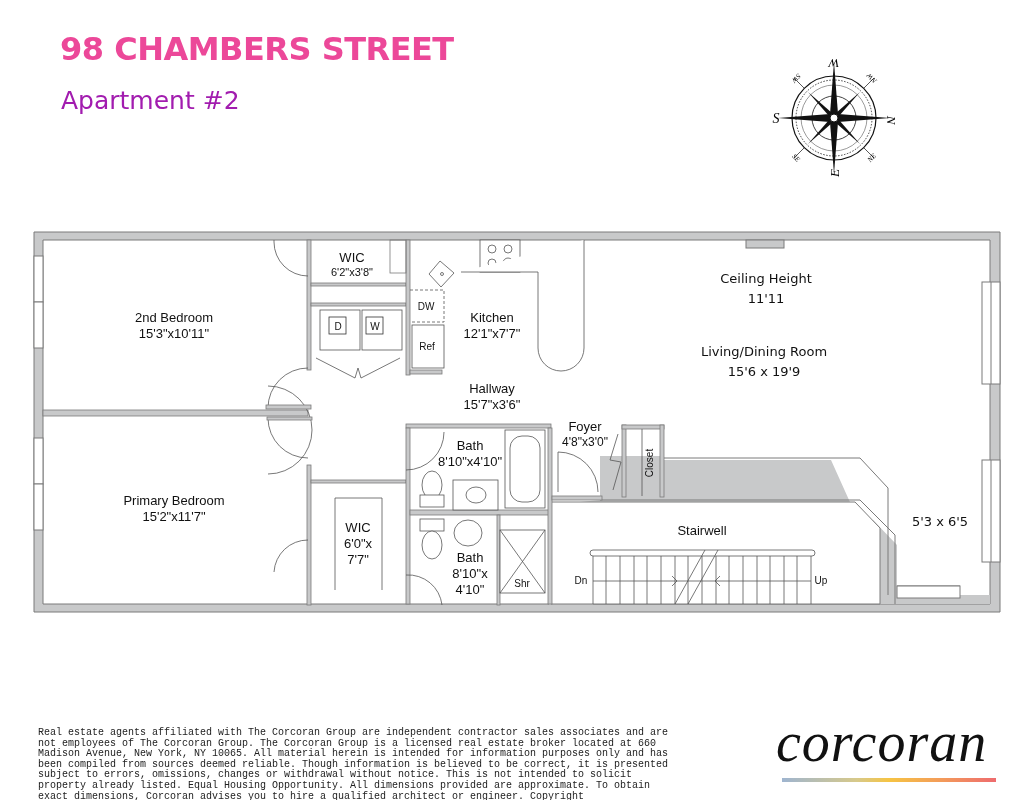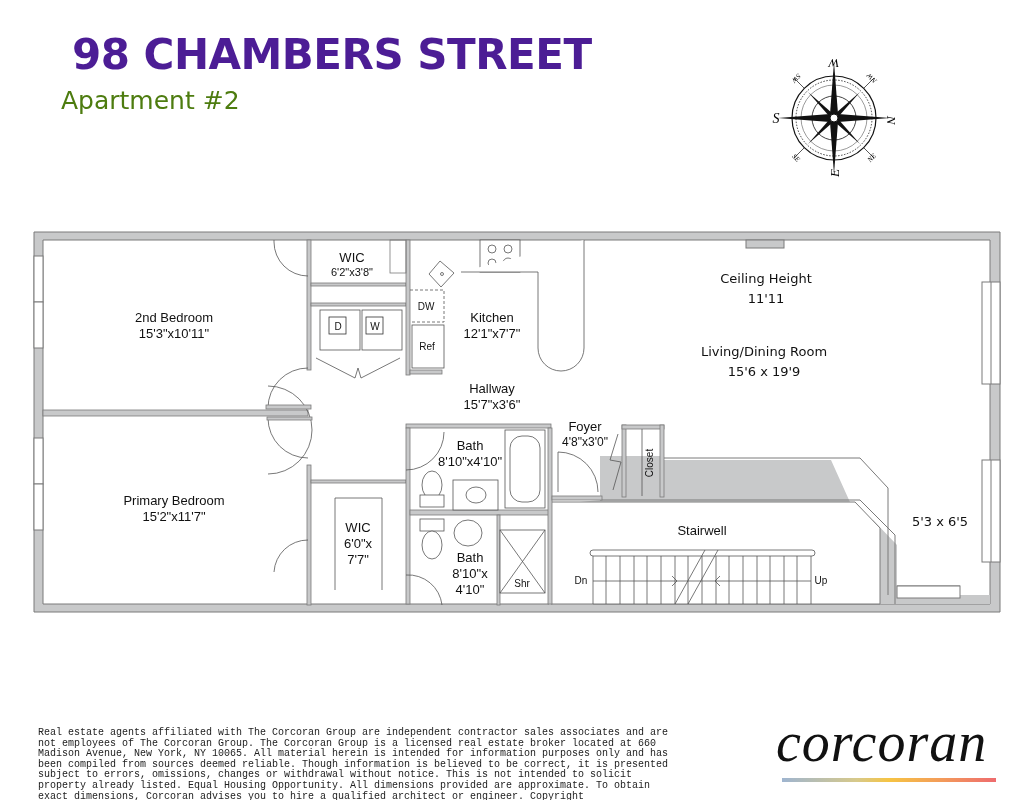--- a/index.html
+++ b/index.html
@@ -1,18 +1,18 @@
 <!DOCTYPE html>
 <html><head>
 <meta charset="utf-8">
 <style>
   html, body { margin: 0; padding: 0; background: #ffffff; }
   body { width: 1036px; height: 800px; position: relative; overflow: hidden; font-family: "Liberation Sans", sans-serif; color: #111; }
-  .title { position: absolute; left: 60px; top: 30px; font-family: "DejaVu Sans", sans-serif; font-weight: bold; font-size: 42px; letter-spacing: -0.5px; color: #4c1d95; margin-left: 12px; }
-  .subtitle { position: absolute; left: 61px; top: 86px; font-family: "DejaVu Sans", sans-serif; font-size: 25px; font-weight: normal; color: #4d7c0f; }
+  .title { position: absolute; left: 60px; top: 30px; font-family: "DejaVu Sans", sans-serif; font-weight: bold; font-size: 32px; letter-spacing: -0.5px; color: #ec4899; }
+  .subtitle { position: absolute; left: 61px; top: 86px; font-family: "DejaVu Sans", sans-serif; font-size: 25px; font-weight: normal; color: #a21caf; }
   .compass { position: absolute; left: 768px; top: 56px; width: 132px; height: 124px; }
   .plan { position: absolute; left: 0; top: 0; width: 1036px; height: 800px; }
   .room-label { font-family: "Liberation Sans", sans-serif; font-size: 13px; fill: #111; text-anchor: middle; }
   .room-label-sm { font-family: "Liberation Sans", sans-serif; font-size: 10px; fill: #111; text-anchor: middle; }
   .room-label-alt { font-family: "DejaVu Sans", sans-serif; font-size: 13px; fill: #111; text-anchor: middle; }
   .disclaimer { position: absolute; left: 38px; top: 728px; width: 640px; font-family: Liberation Mono, monospace; font-size: 10px; line-height: 10.6px; color: #222; }
   .logo { position: absolute; left: 776px; top: 712px; width: 224px; text-align: left; font-family: "Liberation Serif", serif; font-style: italic; font-size: 56px; letter-spacing: 1px; color: #111; line-height: 60px; }
   .logo-bar { position: absolute; left: 782px; top: 778px; width: 214px; height: 4px; background: linear-gradient(to right, #9fb5d0, #d7c98a 35%, #f6c443 50%, #f39a5a 75%, #ee6b6e); }
 </style>
 </head>

